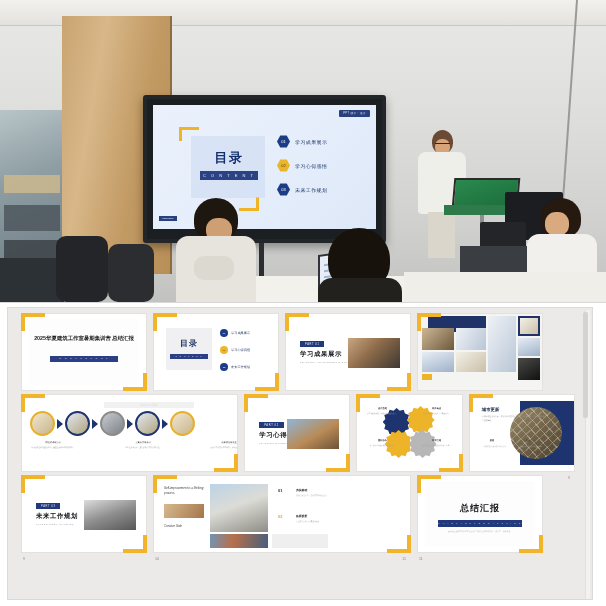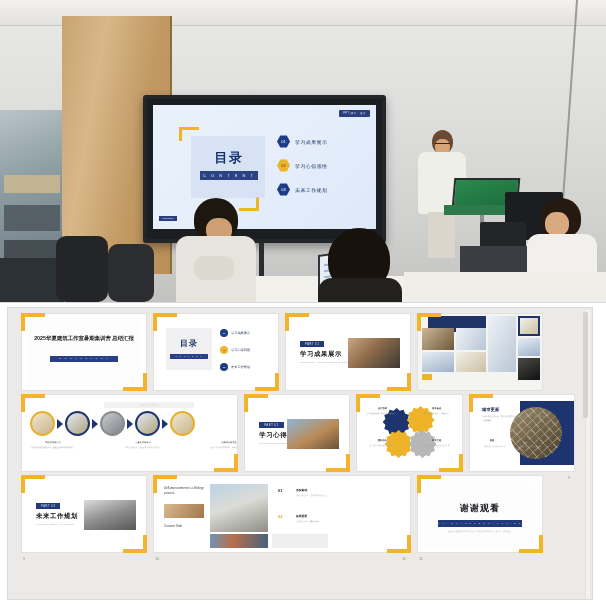--- a/index.html
+++ b/index.html
@@ -608,21 +608,21 @@
           <div class="num">10</div>
           <div class="num-r">11</div>
         </div>
 
         <div class="cell w1">
           <div class="slide-wrap">
             <div class="corner-tl"></div>
             <div class="corner-br"></div>
             <div class="slide">
               <div class="inner-pad"></div>
-              <div class="th-title">谢谢观看</div>
+              <div class="th-title">总结汇报</div>
               <div class="th-bar">T H A N K   Y O U   F O R   W A T C H I N G</div>
               <div class="th-sub">感谢各位老师与同学在本次集训营中的悉心指导与陪伴，期待下一次再相聚。</div>
             </div>
           </div>
           <div class="num">11</div>
         </div>
       </div>
 
     </div>
   </div>

